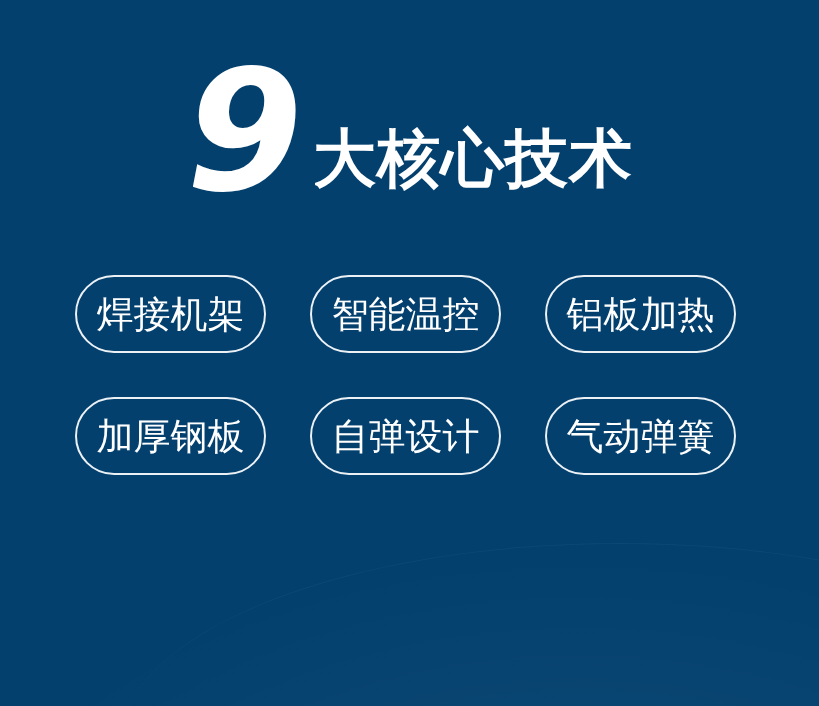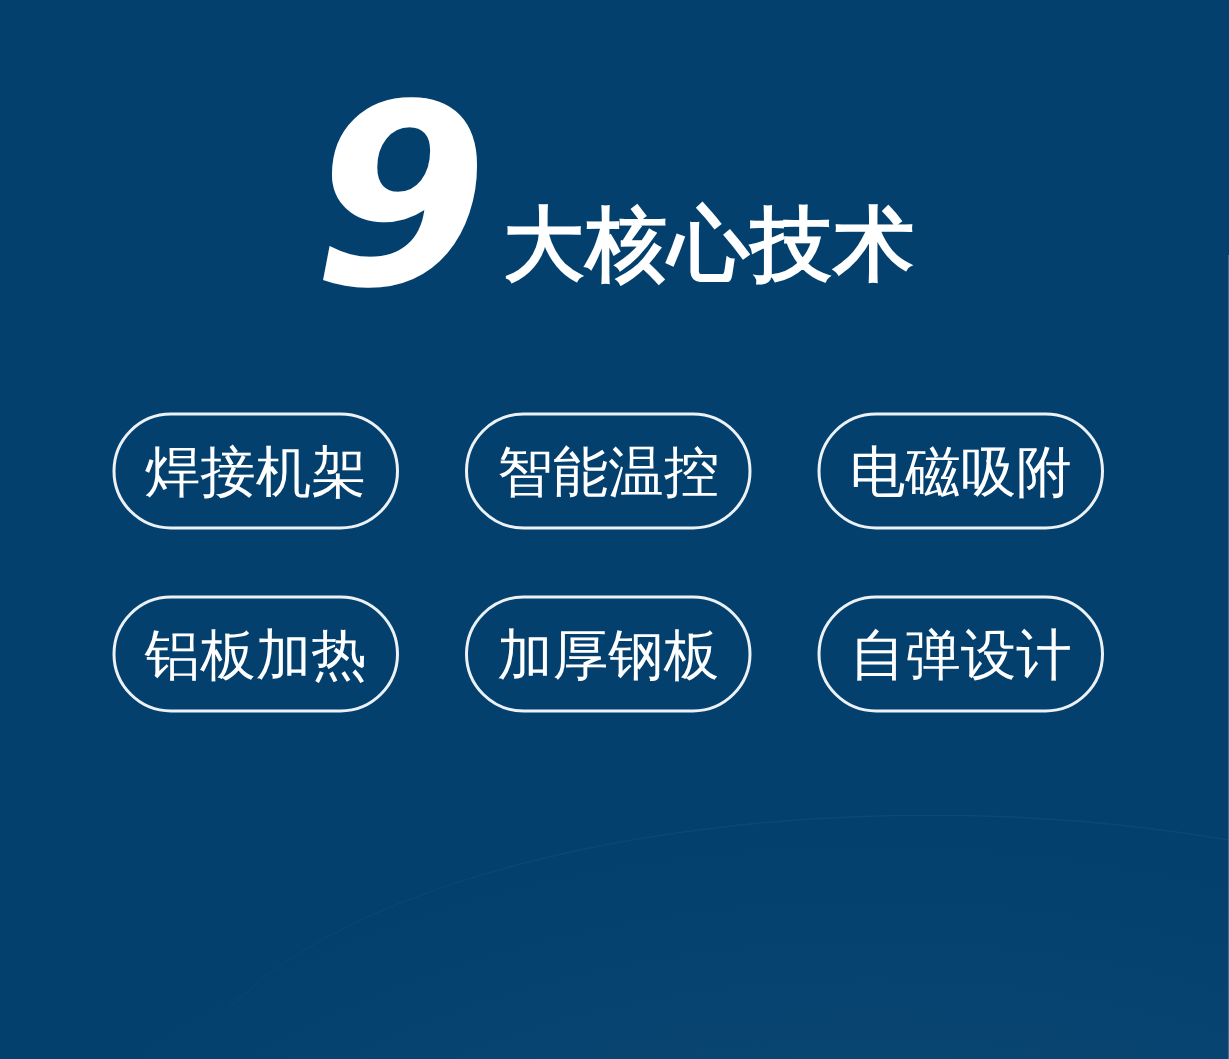--- a/index.html
+++ b/index.html
@@ -65,21 +65,21 @@
     font-style: italic;
     line-height: 0.80;
     letter-spacing: -4px;
     margin-right: 14px;
     position: relative;
     top: 4px;
   }
   #title-text {
     color: #ffffff;
     font-family: Liberation Sans, sans-serif;
-    font-size: 54px;
+    font-size: 63px;
     font-weight: 600;
     line-height: 1.0;
     letter-spacing: 1px;
     position: relative;
     top: -4px;
   }
 
   
   #pill-grid {
     position: absolute;
@@ -130,27 +130,27 @@
   <div id="pill-grid">
 
     <div class="pill" style="border-color: rgb(236, 241, 245);">
       <span class="pill-label">焊接机架</span>
     </div>
     <div class="pill" style="border-color: rgb(236, 241, 245);">
       <span class="pill-label">智能温控</span>
     </div>
 
     <div class="pill" style="border-color: rgb(236, 241, 245);">
-      <span class="pill-label">电磁吸附</span>
-    </div>
-    <div class="pill" style="border-color: rgb(236, 241, 245);">
       <span class="pill-label">铝板加热</span>
     </div>
     <div class="pill" style="border-color: rgb(236, 241, 245);">
       <span class="pill-label">加厚钢板</span>
     </div>
 
     <div class="pill" style="border-color: rgb(236, 241, 245); align-items: center;">
       <span class="pill-label">自弹设计</span>
     </div>
+    <div class="pill" style="border-color: rgb(236, 241, 245);">
+      <span class="pill-label">气动弹簧</span>
+    </div>
 
   </div>
 </div>
 
 </body></html>

